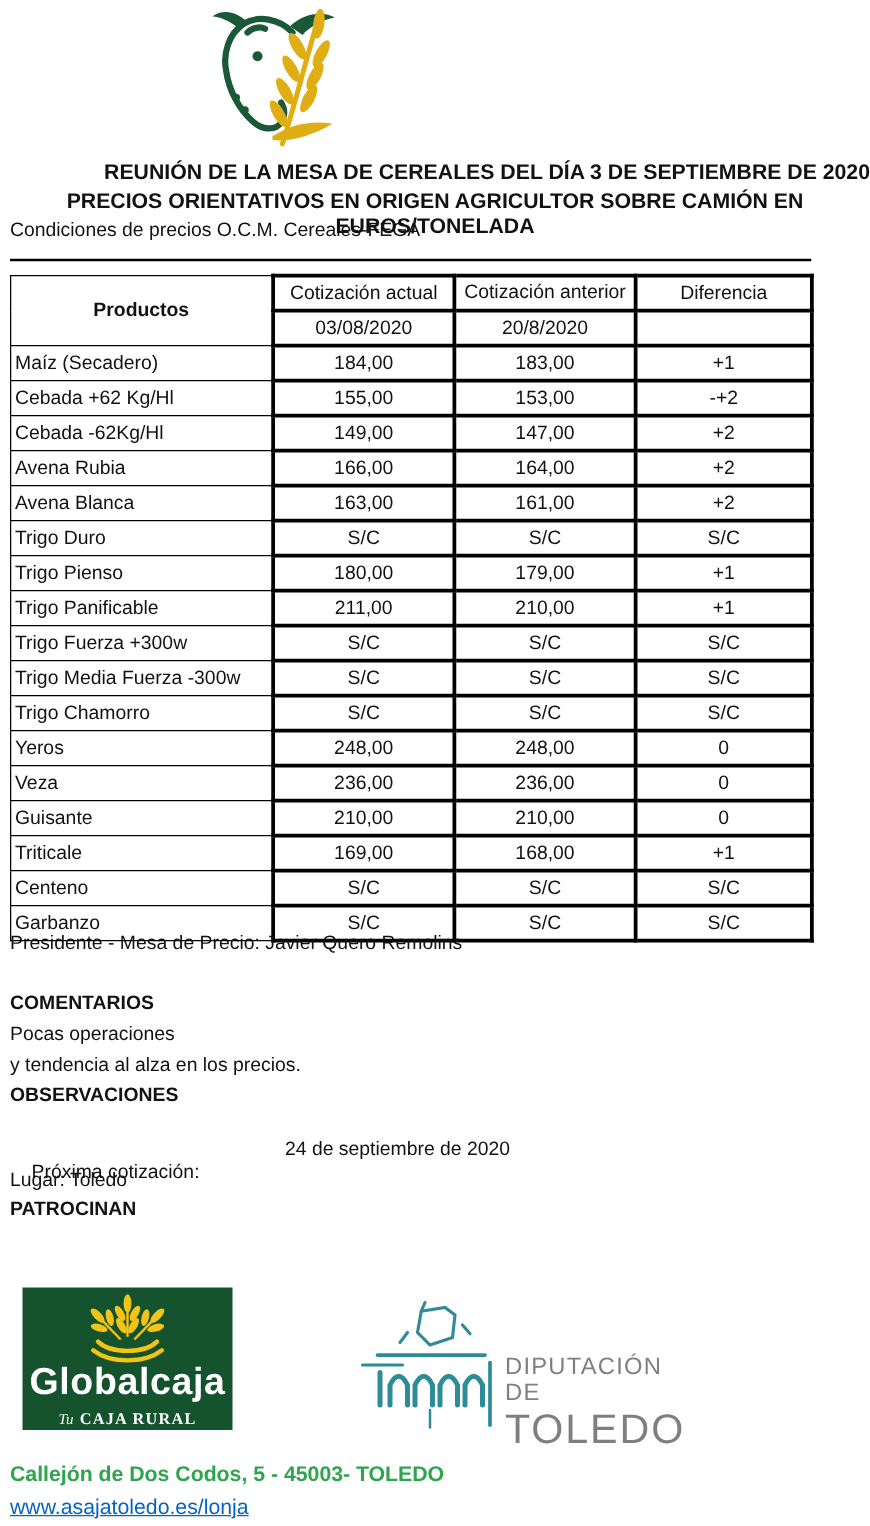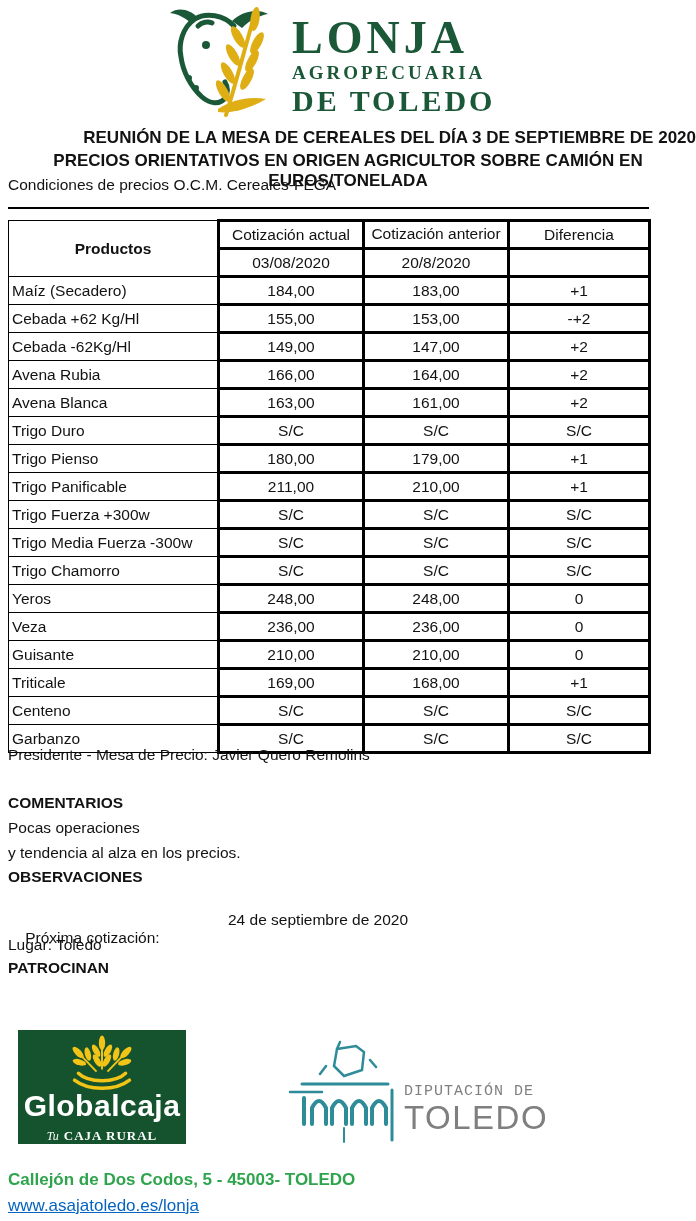--- a/index.html
+++ b/index.html
@@ -40,21 +40,21 @@
   .gc{position:absolute;left:18px;top:1030px;width:168px;height:114px;background:#14532d;
       display:flex;flex-direction:column;align-items:center;}
   .gc-name{color:#fff;font-size:30px;font-weight:bold;letter-spacing:0.5px;line-height:1;margin-top:0px;}
   .gc-tag{color:#fff;margin-top:5px;font-family:"Liberation Serif",serif;}
   .gc-tag .script{font-style:italic;font-size:12px;margin-right:5px;}
   .gc-tag .caps{font-weight:bold;font-size:13px;letter-spacing:1px;text-align:right;}
 
   .dip{position:absolute;left:288px;top:1036px;width:260px;height:114px;}
   .dip-art{position:absolute;left:0;top:0;}
   .dip-text{position:absolute;left:116px;top:48px;color:#7f7f7f;}
-  .dip-l1{font-size:15px;letter-spacing:1px;line-height:1.1;font-family:Liberation Mono, monospace;}
+  .dip-l1{font-size:19px;letter-spacing:1px;line-height:1.1;}
   .dip-l2{font-size:33px;letter-spacing:1.5px;line-height:1.05;}
 
   
   .addr{position:absolute;left:8px;top:1170px;color:#2ea44d;font-weight:bold;font-size:17px;}
   .weblink{position:absolute;left:8px;top:1196px;color:#0563c1;font-size:17px;text-decoration:underline;cursor:pointer;}
 </style>
 </head>
 <body>
 
 <div class="page">
@@ -80,25 +80,20 @@
           <ellipse cx="89" cy="38" rx="4.5" ry="12" transform="rotate(28 89 38)"></ellipse>
           <ellipse cx="65" cy="50" rx="4.5" ry="12" transform="rotate(-30 65 50)"></ellipse>
           <ellipse cx="84" cy="56" rx="4.5" ry="12" transform="rotate(28 84 56)"></ellipse>
           <ellipse cx="60" cy="68" rx="4.5" ry="12" transform="rotate(-30 60 68)"></ellipse>
           <ellipse cx="79" cy="74" rx="4.5" ry="12" transform="rotate(28 79 74)"></ellipse>
           <ellipse cx="55" cy="86" rx="4.5" ry="12" transform="rotate(-30 55 86)"></ellipse>
           <path d="M50,104 C64,95 80,91 98,94 C83,103 64,109 50,107 Z"></path>
         </g>
       </g>
     </svg>
-    <div class="lonja-text">
-      <div class="lonja-l1">LONJA</div>
-      <div class="lonja-l2">AGROPECUARIA</div>
-      <div class="lonja-l3">DE TOLEDO</div>
-    </div>
   </div>
 
   <div class="title">REUNIÓN DE LA MESA DE CEREALES DEL DÍA 3 DE SEPTIEMBRE DE 2020</div>
   <div class="subtitle">PRECIOS ORIENTATIVOS EN ORIGEN AGRICULTOR SOBRE CAMIÓN EN EUROS/TONELADA</div>
   <div class="conditions">Condiciones de precios O.C.M. Cereales-FEGA</div>
   <div class="toprule"></div>
 
   <table class="prices">
     <colgroup>
         <col style="width:210px">

